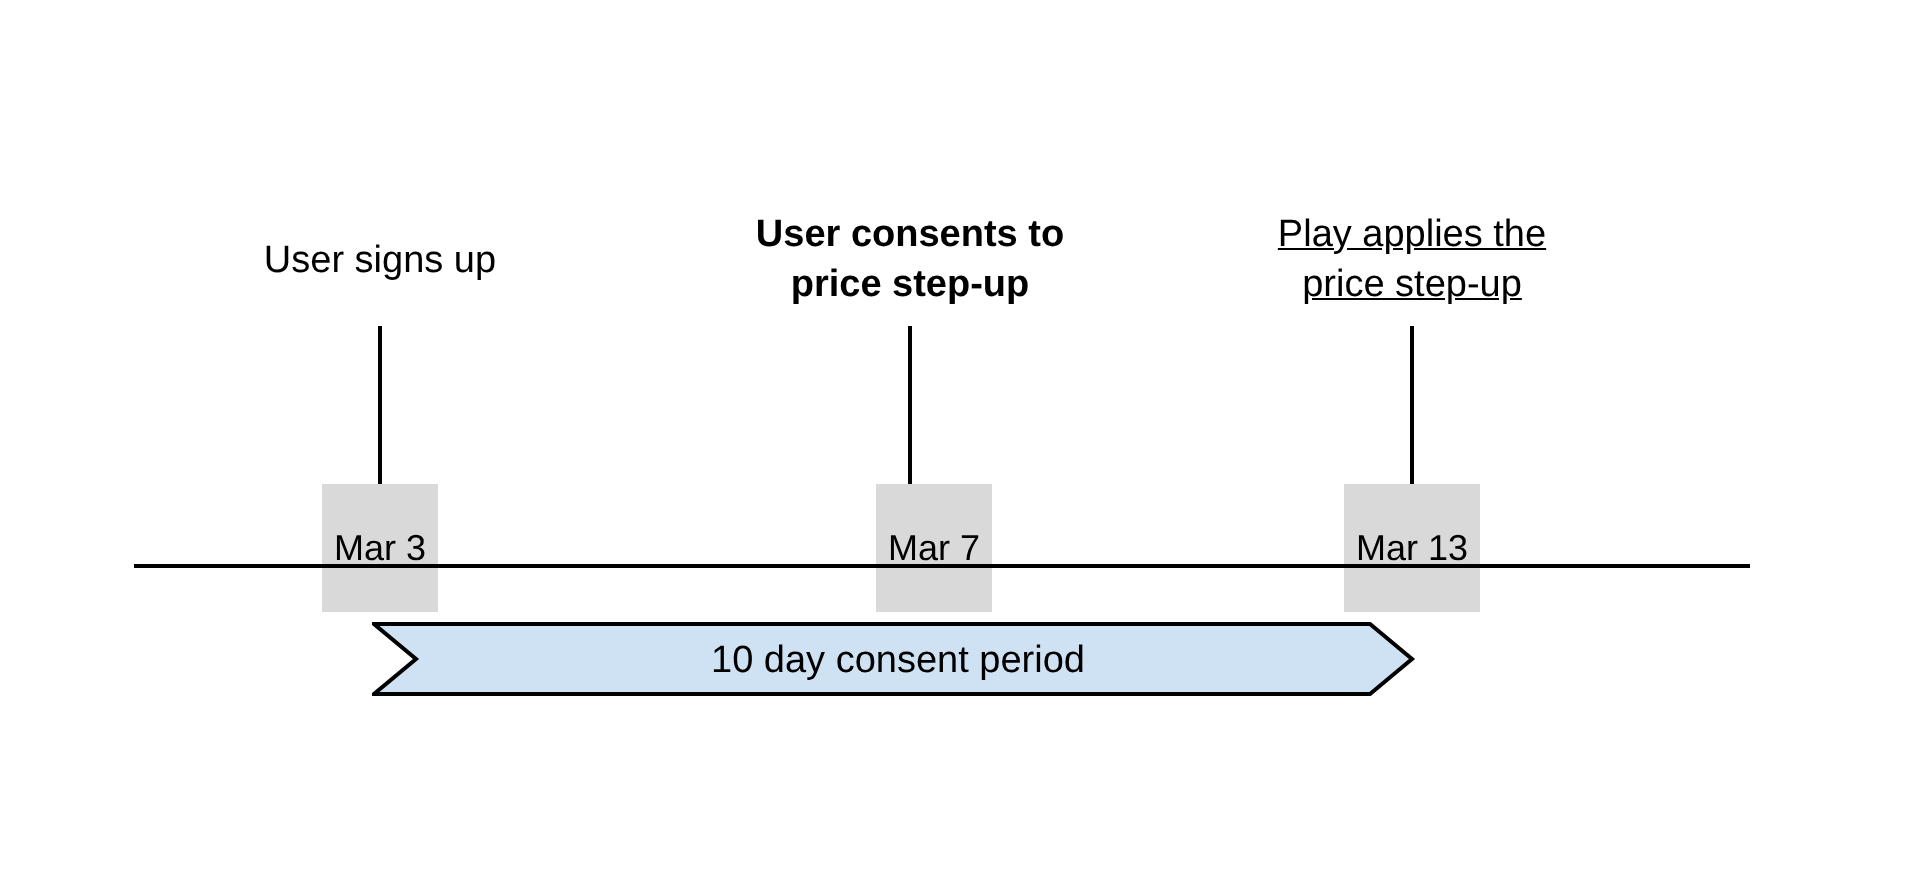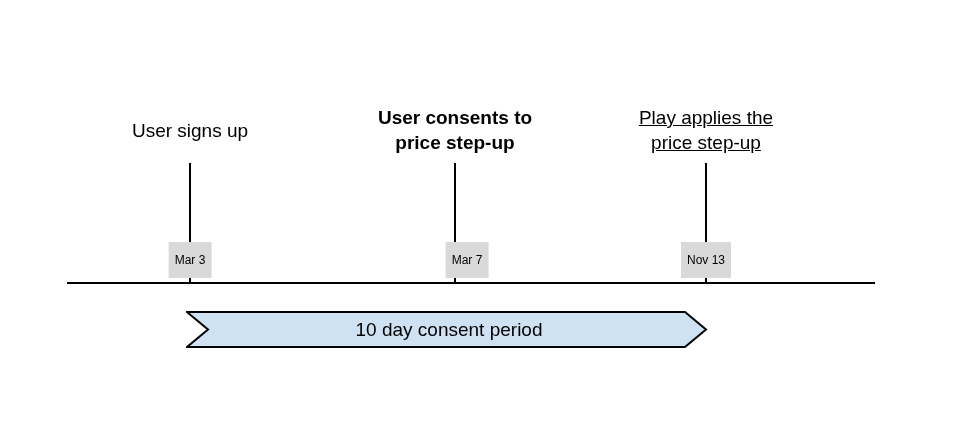--- a/index.html
+++ b/index.html
@@ -46,23 +46,23 @@
   .event-1 .event-tick { left: 189px; }
   .event-2 .event-tick { left: 454px; }
   .event-3 .event-tick { left: 705px; }
 
   
   .date-label {
     position: absolute;
     top: 242px;
     transform: translateX(-50%);
     background: #d9d9d9;
-    font-size: 12px;
+    font-size: 18px;
     line-height: 24px;
-    padding: 6px 6px;
+    padding: 20px 6px;
     white-space: nowrap;
     color: #000000;
   }
   .event-1 .date-label { left: 190px; }
   .event-2 .date-label { left: 467px; }
   .event-3 .date-label { left: 706px; }
 
   
   .timeline-axis {
     position: absolute;
@@ -105,21 +105,21 @@
     <div class="event-title">User consents to
 price step-up</div>
     <div class="event-tick"></div>
     <div class="date-label">Mar 7</div>
   </div>
 
   <div class="event event-3">
     <div class="event-title">Play applies the
 price step-up</div>
     <div class="event-tick"></div>
-    <div class="date-label">Nov 13</div>
+    <div class="date-label">Mar 13</div>
   </div>
 
   <div class="timeline-axis"></div>
 
   <svg class="banner-svg" width="522" height="38" viewBox="0 0 522 38">
     <polygon points="1,1 499,1 520,18.5 499,36 1,36 22,18.5" fill="#cfe2f3"></polygon>
     <text x="263" y="25" text-anchor="middle">10 day consent period</text>
   </svg>
 
 </div>

